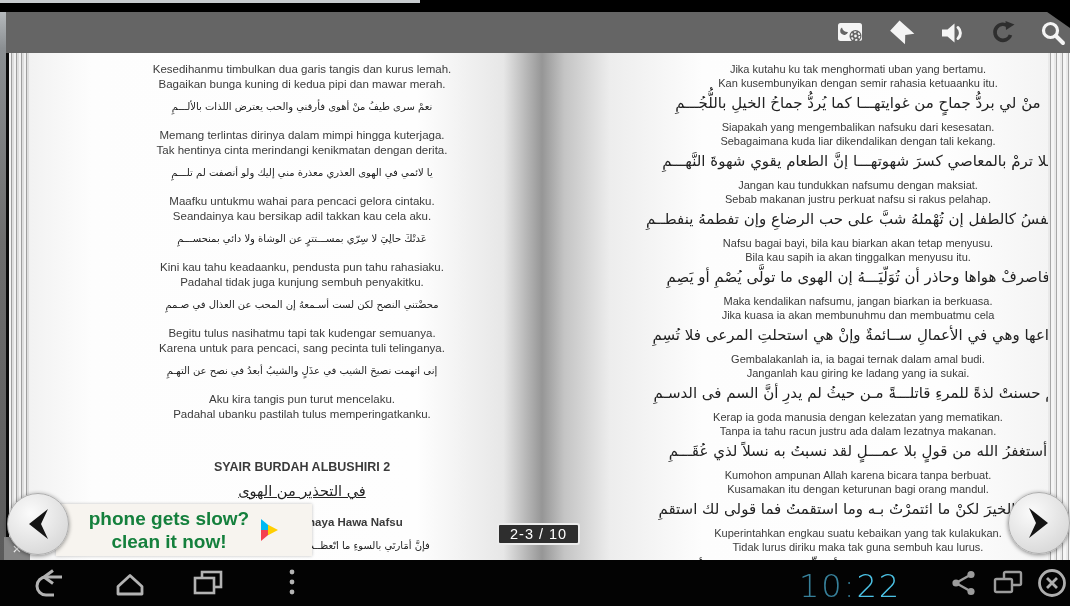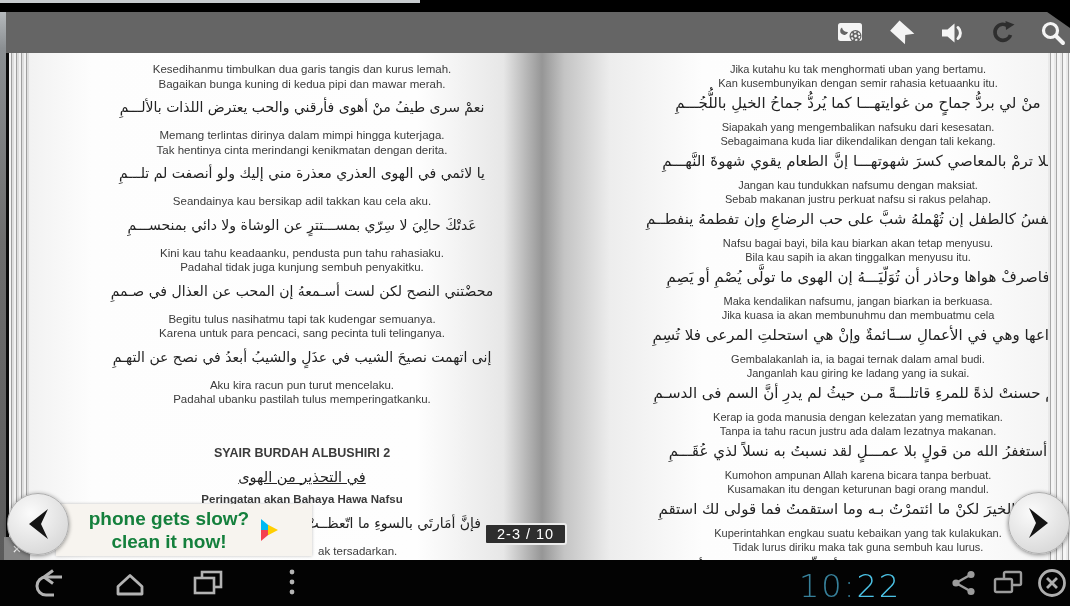--- a/index.html
+++ b/index.html
@@ -25,48 +25,48 @@
   .pages{position:absolute;left:24px;top:0;width:1018px;height:100%;overflow:hidden;
     background:linear-gradient(90deg,#f2f2f2 0%,#fdfdfd 6%,#fefefe 38%,#e7e7e7 46.5%,
       #969696 50.3%,#c4c4c4 52.5%,#ededed 57%,#fdfdfd 66%,#fefefe 90%,#f4f4f4 100%);}
   .edge-right{position:absolute;right:0;top:0;width:22px;height:100%;
     background:repeating-linear-gradient(90deg,#e9e9e9 0 2px,#a8a8a8 2px 3px,#f5f5f5 3px 6px);}
 
   .page-content{position:absolute;top:9px;width:420px;text-align:center;color:#3b3b3b;}
   .page-left-content{left:62px;}
   .page-right-content{left:618px;}
   .b-id div{font-size:11.5px;line-height:14.5px;}
-  .b-ar{font-family:"DejaVu Sans",sans-serif;direction:rtl;font-size:14px;line-height:24px;
+  .b-ar{font-family:"DejaVu Sans",sans-serif;direction:rtl;font-size:10px;line-height:24px;
         color:#222;white-space:nowrap;margin:4px 0 9px;}
   .page-right-content .b-ar{line-height:23px;margin:2px 0 5px;font-size:15px;}
   .page-right-content .b-id div{font-size:11px;line-height:14px;}
   .b-arcut{margin-bottom:0;}
   .b-h{font-weight:bold;font-size:12.5px;margin-top:38px;line-height:16px;}
   .b-aru{font-family:"DejaVu Sans",sans-serif;direction:rtl;font-size:14.5px;line-height:22px;
-         text-decoration:underline;margin:5px 0 4px;color:#222;}
+         text-decoration:underline;margin:5px 0 13px;color:#222;}
   .b-hb{font-weight:bold;font-size:11.5px;line-height:15px;margin:4px 0 3px;}
   .b-idfrag div{font-size:11.5px;line-height:14.5px;text-align:left;padding-left:226px;white-space:nowrap;}
 
   
   .ad-banner{position:absolute;left:56px;top:504px;width:256px;height:52px;background:#f7f4ef;
     box-shadow:0 0 3px rgba(0,0,0,.25);display:flex;align-items:center;justify-content:center;gap:10px;cursor:pointer;}
   .ad-text{font-weight:bold;font-size:19px;line-height:23px;color:#15803d;text-align:center;}
   .ad-close{position:absolute;left:4px;top:537px;width:26px;height:24px;background:#858585;
     color:#f2f2f2;font-size:15px;line-height:24px;text-align:center;cursor:pointer;}
   .ad-app-dot{position:absolute;left:46px;top:514px;width:28px;height:28px;border-radius:50%;
     background:radial-gradient(circle at 35% 35%,#8a62d8,#5c33b0);}
 
   .nav-arrow{position:absolute;width:60px;height:60px;border-radius:50%;cursor:pointer;
     background:radial-gradient(circle at 38% 32%,#fbfbfb,#e3e3e3 55%,#cfcfcf);
     border:1px solid #adadad;box-shadow:0 1px 4px rgba(0,0,0,.45);
     display:flex;align-items:center;justify-content:center;}
   .arrow-left{left:7px;top:493px;}
   .arrow-right{left:1008px;top:492px;}
 
-  .page-indicator{position:absolute;left:484px;top:523px;background:#2e2e2e;color:#fff;
+  .page-indicator{position:absolute;left:497px;top:523px;background:#2e2e2e;color:#fff;
     border:2px solid #ececec;border-radius:3px;padding:1px 11px;font-size:14.5px;
     letter-spacing:1px;cursor:pointer;}
 
   
   .navbar{position:absolute;left:0;top:560px;width:1070px;height:46px;background:#030303;}
   .nbtn{position:absolute;top:8px;width:40px;height:30px;display:flex;align-items:center;justify-content:center;cursor:pointer;}
   .clock{position:absolute;left:799px;top:7px;font-size:32px;letter-spacing:2px;
     font-family:"DejaVu Sans",sans-serif;font-weight:200;}
   .clock .hrs{color:#37809a;}
   .clock .col{color:#2f6f86;}
@@ -128,35 +128,36 @@
             <div>Kesedihanmu timbulkan dua garis tangis dan kurus lemah.</div>
             <div>Bagaikan bunga kuning di kedua pipi dan mawar merah.</div>
           </div>
           <div class="b b-ar">نعمْ سرى طيفُ منْ أهوى فأرقني والحب يعترض اللذات بالألـــمِ</div>
           <div class="b b-id">
             <div>Memang terlintas dirinya dalam mimpi hingga kuterjaga.</div>
             <div>Tak hentinya cinta merindangi kenikmatan dengan derita.</div>
           </div>
           <div class="b b-ar">يا لائمي في الهوى العذري معذرة مني إليك ولو أنصفت لم تلـــمِ</div>
           <div class="b b-id">
+            <div>Maafku untukmu wahai para pencaci gelora cintaku.</div>
             <div>Seandainya kau bersikap adil takkan kau cela aku.</div>
           </div>
           <div class="b b-ar">عَدتْكَ حالِيَ لا سِرّي بمســـتترٍ عن الوشاة ولا دائي بمنحســـمِ</div>
           <div class="b b-id">
             <div>Kini kau tahu keadaanku, pendusta pun tahu rahasiaku.</div>
             <div>Padahal tidak juga kunjung sembuh penyakitku.</div>
           </div>
           <div class="b b-ar">محضْتني النصح لكن لست أسـمعهُ إن المحب عن العذال في صـممِ</div>
           <div class="b b-id">
             <div>Begitu tulus nasihatmu tapi tak kudengar semuanya.</div>
             <div>Karena untuk para pencaci, sang pecinta tuli telinganya.</div>
           </div>
           <div class="b b-ar">إنى اتهمت نصيحَ الشيب في عذَلٍ والشيبُ أبعدُ في نصح عن التهـمِ</div>
           <div class="b b-id">
-            <div>Aku kira racun pun turut mencelaku.</div>
+            <div>Aku kira tangis pun turut mencelaku.</div>
             <div>Padahal ubanku pastilah tulus memperingatkanku.</div>
           </div>
           <div class="b b-h">SYAIR BURDAH ALBUSHIRI 2</div>
           <div class="b b-aru">في التحذير من الهوى</div>
           <div class="b b-hb">Peringatan akan Bahaya Hawa Nafsu</div>
           <div class="b b-ar">فإنَّ أمَارتَي بالسوءِ ما اتّعظــتْ من جهلها بنذير الشيب والهــرمِ</div>
           <div class="b b-idfrag">
             <div>ak tersadarkan.</div>
           </div>
         </div>

